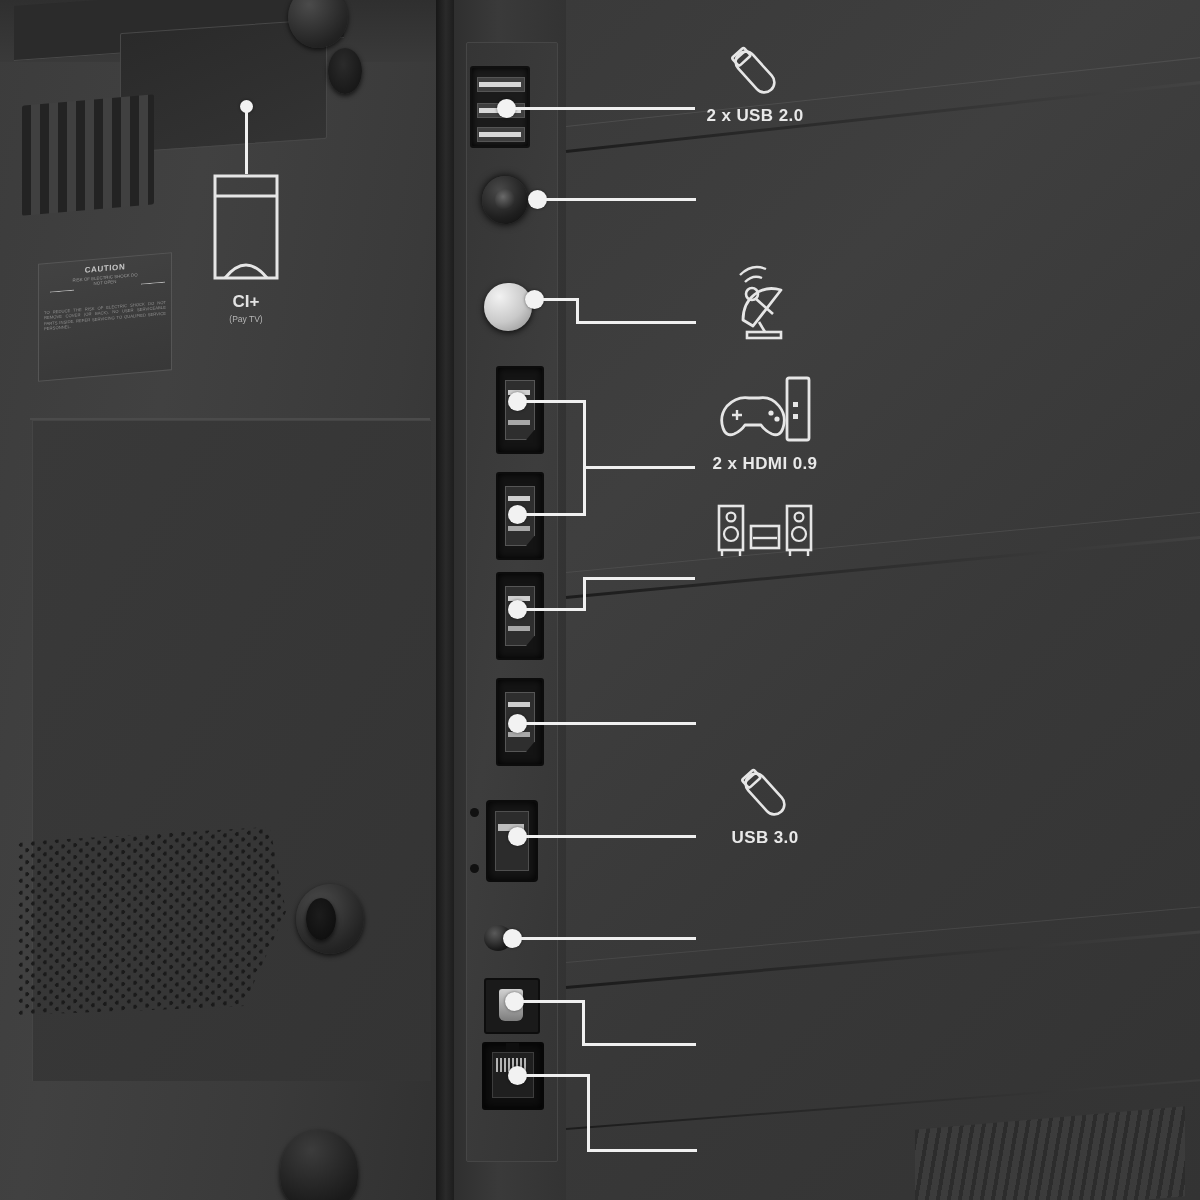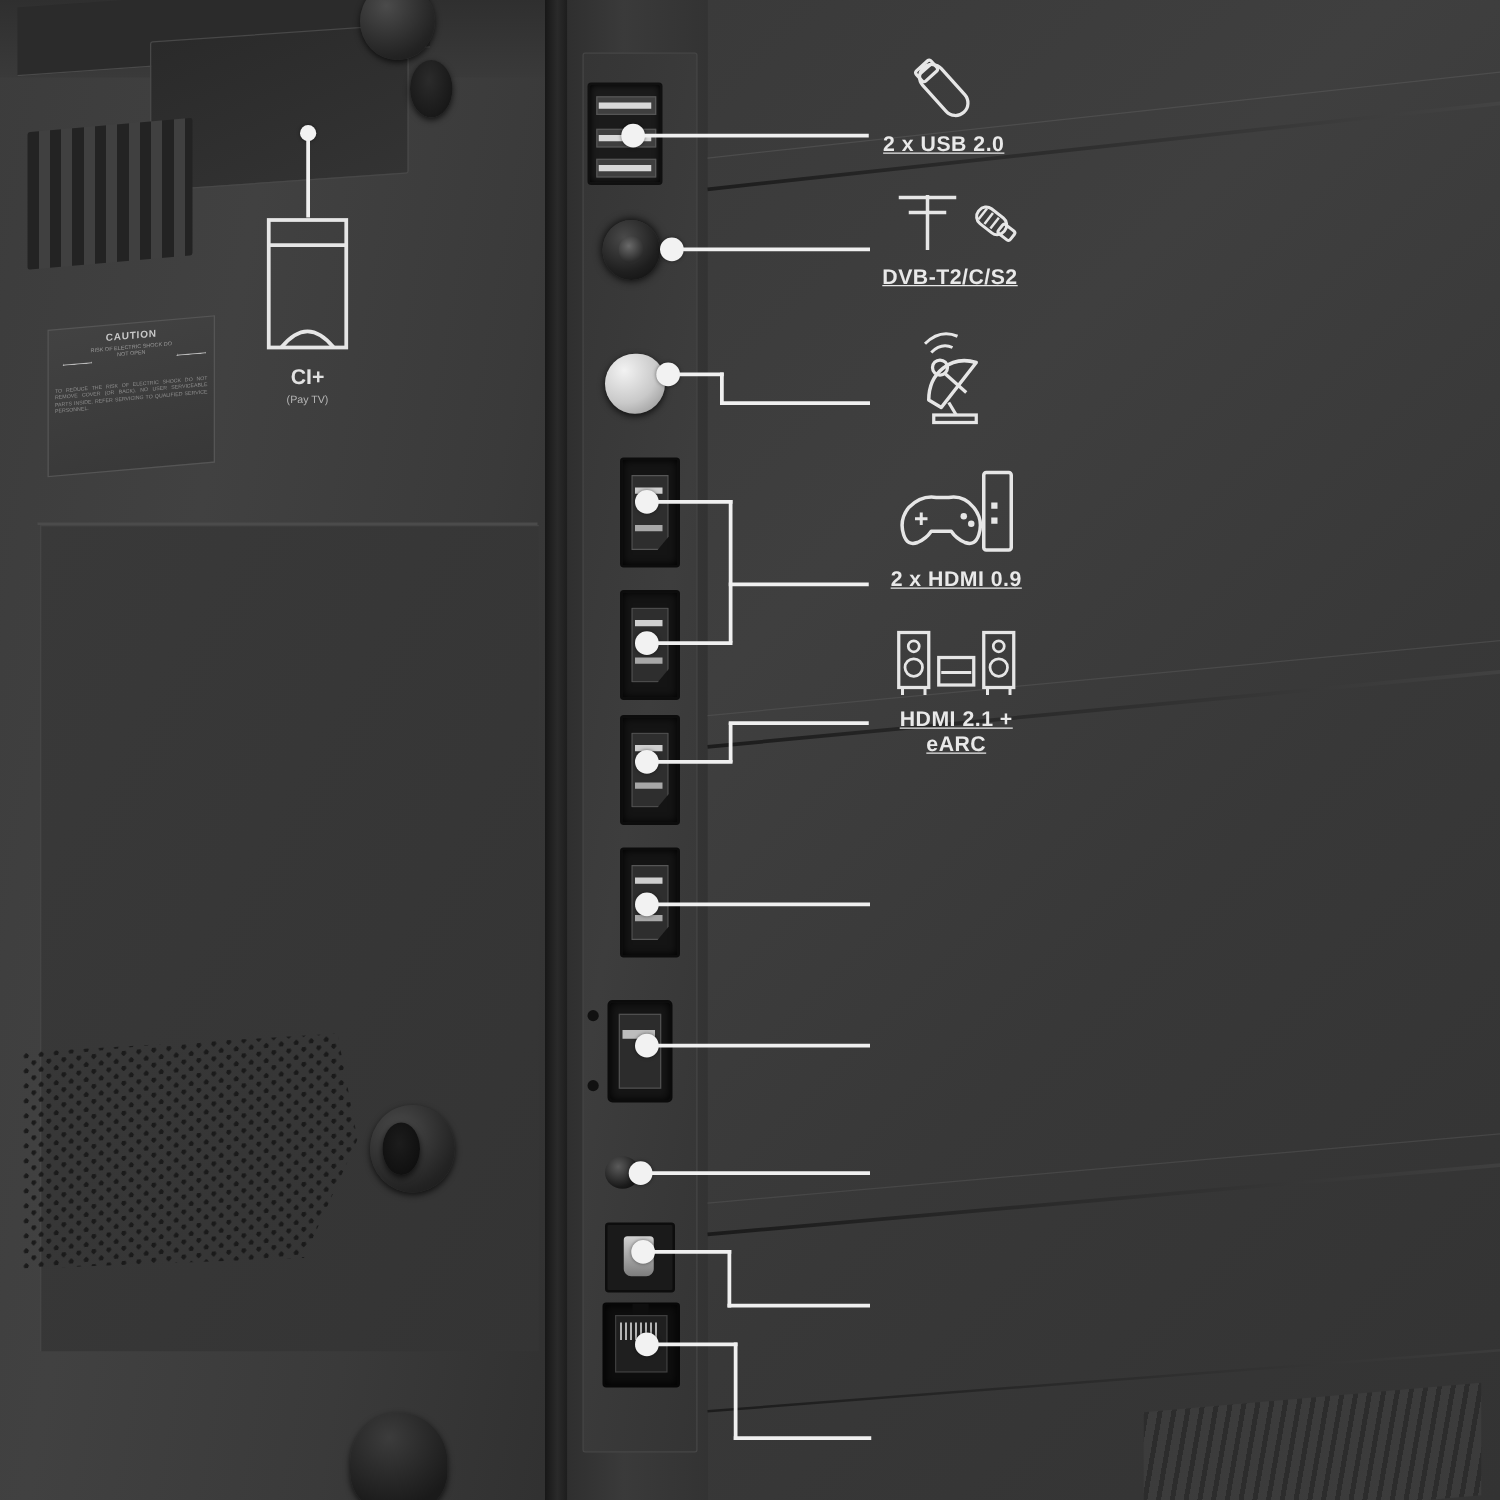--- a/index.html
+++ b/index.html
@@ -230,21 +230,21 @@
   
   .dot{
     position:absolute;width:19px;height:19px;border-radius:50%;
     background:#f2f2f2;box-shadow:0 0 3px rgba(0,0,0,.5);
   }
   .lead{position:absolute;background:#f0f0f0;}
   .lead.h{height:3px;}
   .lead.v{width:3px;}
 
   
-  .callout{position:absolute;width:230px;text-align:center;color:#e8e8e8;text-decoration:underline;}
+  .callout{position:absolute;width:230px;text-align:center;color:#e8e8e8;}
   .callout .ico{display:block;margin:0 auto 6px auto;}
   .callout .lbl{
     display:block;font-size:17px;font-weight:700;letter-spacing:.4px;
     color:#e9e9e9;white-space:pre-line;line-height:20px;
   }
   .callout .sub{
     display:block;font-size:9px;color:#bdbdbd;margin-top:4px;letter-spacing:.3px;
   }
   .ci-label{position:absolute;width:160px;text-align:center;color:#e2e2e2;}
   .ci-label .lbl{display:block;font-size:17px;font-weight:700;}
@@ -329,35 +329,20 @@
       </g>
     </svg>
     <span class="lbl">2 x USB 2.0</span>
   </div>
 
   <div class="port rf-jack" style="left:482px;top:176px;">
     <div class="core"></div>
   </div>
   <div class="dot" style="left:528px;top:190px;"></div>
   <div class="lead h" style="left:546px;top:198px;width:150px;"></div>
-  <div class="callout" style="left:645px;top:148px;">
-    <svg class="ico" width="110" height="58" viewBox="0 0 110 58">
-      <line x1="14" y1="10" x2="60" y2="10" stroke="#e6e6e6" stroke-width="2.8"></line>
-      <line x1="22" y1="22" x2="52" y2="22" stroke="#e6e6e6" stroke-width="2.8"></line>
-      <line x1="37" y1="8" x2="37" y2="52" stroke="#e6e6e6" stroke-width="2.8"></line>
-      <g transform="rotate(38 86 30)">
-        <rect x="74" y="20" width="26" height="15" rx="7" fill="none" stroke="#e6e6e6" stroke-width="2.4"></rect>
-        <rect x="96" y="23" width="12" height="9" rx="2" fill="none" stroke="#e6e6e6" stroke-width="2.4"></rect>
-        <line x1="78" y1="22" x2="78" y2="33" stroke="#e6e6e6" stroke-width="2"></line>
-        <line x1="84" y1="22" x2="84" y2="33" stroke="#e6e6e6" stroke-width="2"></line>
-        <line x1="90" y1="22" x2="90" y2="33" stroke="#e6e6e6" stroke-width="2"></line>
-      </g>
-    </svg>
-    <span class="lbl">DVB-T2/C/S2</span>
-  </div>
 
   <div class="port sat-jack" style="left:484px;top:283px;"></div>
   <div class="dot" style="left:525px;top:290px;"></div>
   <div class="lead h" style="left:543px;top:298px;width:36px;"></div>
   <div class="lead v" style="left:576px;top:298px;height:26px;"></div>
   <div class="lead h" style="left:576px;top:321px;width:120px;"></div>
   <div class="callout" style="left:650px;top:264px;">
     <svg class="ico" width="84" height="78" viewBox="0 0 84 78">
       <path d="M20 56 C20 34 38 20 58 26 L30 62 Z" fill="none" stroke="#e6e6e6" stroke-width="2.8" stroke-linejoin="round"></path>
       <circle cx="29" cy="30" r="6" fill="none" stroke="#e6e6e6" stroke-width="2.6"></circle>
@@ -416,40 +401,48 @@
       <line x1="9" y1="50" x2="9" y2="56" stroke="#e6e6e6" stroke-width="2.4"></line>
       <line x1="27" y1="50" x2="27" y2="56" stroke="#e6e6e6" stroke-width="2.4"></line>
       <rect x="74" y="6" width="24" height="44" fill="none" stroke="#e6e6e6" stroke-width="2.6"></rect>
       <circle cx="86" cy="17" r="4.4" fill="none" stroke="#e6e6e6" stroke-width="2.2"></circle>
       <circle cx="86" cy="34" r="7" fill="none" stroke="#e6e6e6" stroke-width="2.2"></circle>
       <line x1="77" y1="50" x2="77" y2="56" stroke="#e6e6e6" stroke-width="2.4"></line>
       <line x1="95" y1="50" x2="95" y2="56" stroke="#e6e6e6" stroke-width="2.4"></line>
       <rect x="38" y="26" width="28" height="22" fill="none" stroke="#e6e6e6" stroke-width="2.6"></rect>
       <line x1="40" y1="38" x2="64" y2="38" stroke="#e6e6e6" stroke-width="2.4"></line>
     </svg>
-    <span class="lbl">HDMI 2.1 +
-eARC</span>
   </div>
 
   <div class="port hdmi" style="left:496px;top:678px;">
     <div class="mouth"></div>
       <div class="bar"></div>
       <div class="bar2"></div>
   </div>
   <div class="dot" style="left:508px;top:714px;"></div>
   <div class="lead h" style="left:526px;top:722px;width:170px;"></div>
 
   <div class="port usb3" style="left:486px;top:800px;">
     <div class="inner"></div>
       <div class="tab"></div>
   </div>
   <div class="scr" style="left:470px;top:808px;"></div>
   <div class="scr" style="left:470px;top:864px;"></div>
   <div class="dot" style="left:508px;top:827px;"></div>
   <div class="lead h" style="left:526px;top:835px;width:170px;"></div>
+  <div class="callout" style="left:650px;top:766px;">
+    <svg class="ico" width="58" height="56" viewBox="0 0 58 56">
+      <g transform="rotate(-42 29 28)">
+        <rect x="19" y="4" width="20" height="48" rx="10" fill="none" stroke="#e6e6e6" stroke-width="2.6"></rect>
+        <rect x="21" y="2" width="16" height="11" rx="2" fill="none" stroke="#e6e6e6" stroke-width="2.6"></rect>
+        <line x1="22" y1="6" x2="36" y2="6" stroke="#e6e6e6" stroke-width="2"></line>
+      </g>
+    </svg>
+    <span class="lbl">USB 3.0</span>
+  </div>
 
   <div class="port av-jack" style="left:484px;top:925px;"></div>
   <div class="dot" style="left:503px;top:929px;"></div>
   <div class="lead h" style="left:521px;top:937px;width:175px;"></div>
 
   <div class="port optical" style="left:484px;top:978px;">
     <div class="door"></div>
   </div>
   <div class="dot" style="left:505px;top:992px;"></div>
   <div class="lead h" style="left:523px;top:1000px;width:62px;"></div>

